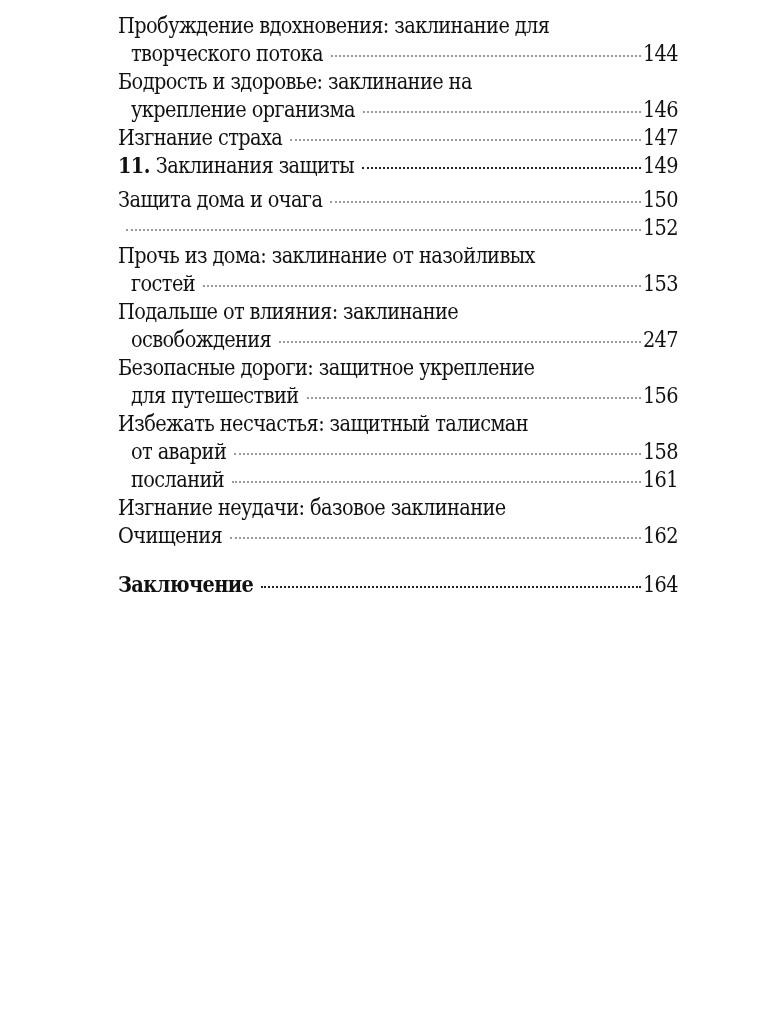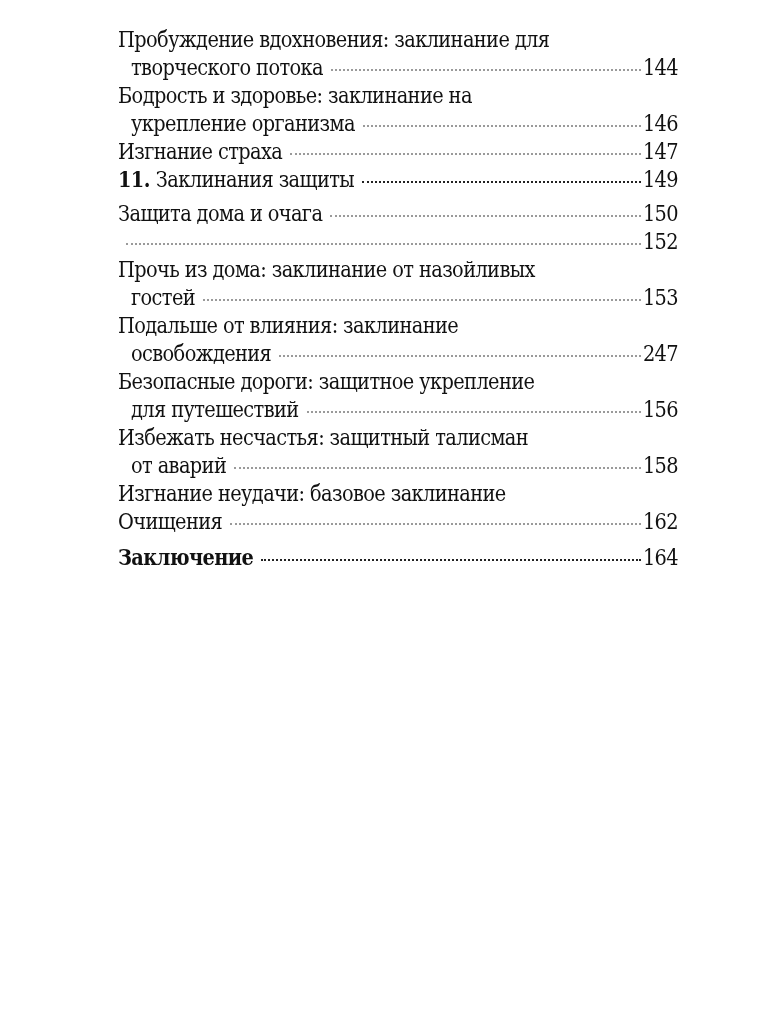--- a/index.html
+++ b/index.html
@@ -11,21 +11,21 @@
       width: 768px;
       height: 1024px;
       position: relative;
       overflow: hidden;
       font-family: "DejaVu Serif", "Liberation Serif", serif;
       color: #111111;
     }
     .toc {
       position: absolute;
       left: 118px;
-      top: 26px;
+      top: 12px;
       width: 560px;
     }
     .entry {
       font-size: 21.5px;
       letter-spacing: -0.6px;
       line-height: 28px;
       font-stretch: condensed;
     }
     .entry .first-line {
       display: block;
@@ -56,21 +56,21 @@
     }
     .chapter .num {
       font-weight: bold;
       margin-right: 6px;
     }
     .chapter .leader {
       border-bottom: 2px dotted #222222;
     }
     .bold-entry {
       font-weight: bold;
-      margin-top: 8px;
+      margin-top: 21px;
     }
     .bold-entry .leader {
       border-bottom: 2px dotted #222222;
     }
   </style>
 </head>
 <body>
 
 <div class="toc">
 
@@ -155,20 +155,25 @@
     <span class="first-line">Избежать несчастья: защитный талисман</span>
     <span class="last-line">
       <span>от аварий</span>
       <span class="leader"></span>
       <span class="page">158</span>
     </span>
   </div>
 
 
   <div class="entry indented">
+    <span class="last-line">
+      <span>посланий</span>
+      <span class="leader"></span>
+      <span class="page">161</span>
+    </span>
   </div>
 
   <div class="entry">
     <span class="first-line">Изгнание неудачи: базовое заклинание</span>
     <span class="last-line">
       <span>Очищения</span>
       <span class="leader"></span>
       <span class="page">162</span>
     </span>
   </div>

